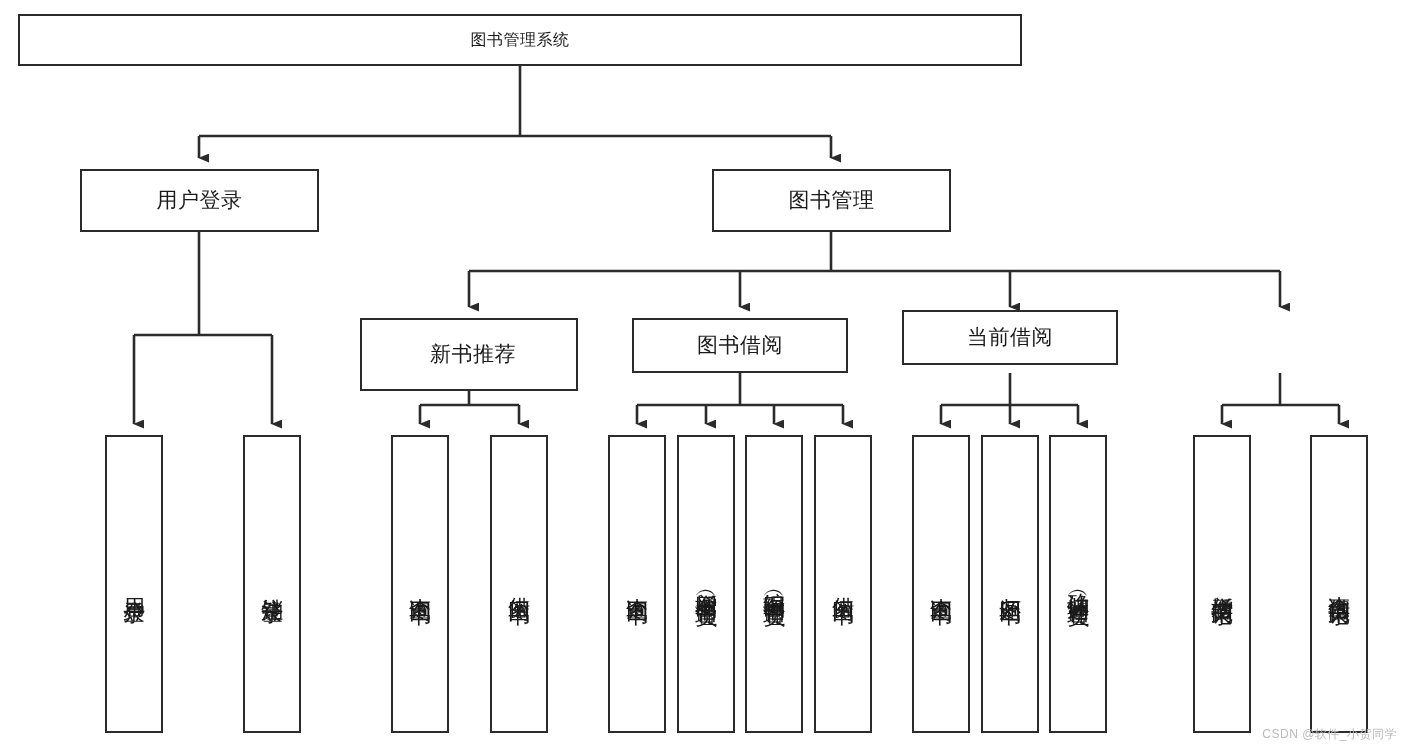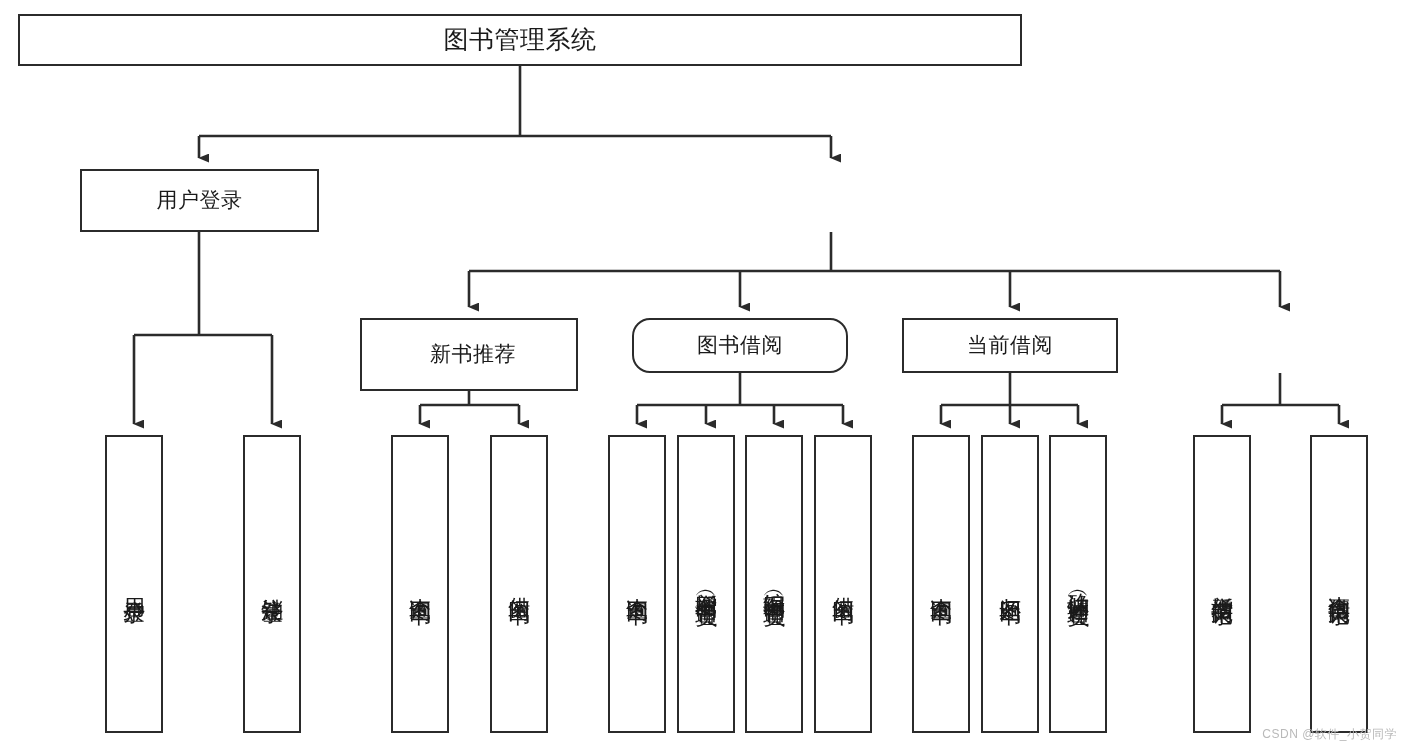--- a/index.html
+++ b/index.html
@@ -23,21 +23,21 @@
     z-index:2;
   }
   .node .lbl{
     display:block;
     text-align:center;
     line-height:1.18;
     white-space:nowrap;
   }
   
   .node.h .lbl{font-size:21px;letter-spacing:.5px;}
-  .node.root .lbl{font-size:25px;}
+  .node.root .lbl{font-size:16px;}
   
   .node.v{align-items:center;justify-content:center;}
   .node.v .lbl{
     writing-mode:vertical-rl;
     text-orientation:upright;
     font-size:22px;
     line-height:1.12;
     letter-spacing:2px;
     white-space:nowrap;
     max-height:100%;
@@ -109,28 +109,31 @@
     </g>
   </svg>
 
   <div class="node h root" style="left:18px;top:14px;width:1004px;height:52px;">
     <span class="lbl">图书管理系统</span>
   </div>
 
   <div class="node h" style="left:80px;top:169px;width:239px;height:63px;">
     <span class="lbl">用户登录</span>
   </div>
+  <div class="node h" style="left:712px;top:169px;width:239px;height:63px;">
+    <span class="lbl">图书管理</span>
+  </div>
 
   <div class="node h" style="left:360px;top:318px;width:218px;height:73px;padding-left:8px;">
     <span class="lbl">新书推荐</span>
   </div>
-  <div class="node h" style="left:632px;top:318px;width:216px;height:55px;border-radius:18px;">
+  <div class="node h" style="left:632px;top:318px;width:216px;height:55px;">
     <span class="lbl">图书借阅</span>
   </div>
-  <div class="node h" style="left:902px;top:318px;width:216px;height:55px;">
+  <div class="node h" style="left:902px;top:310px;width:216px;height:55px;">
     <span class="lbl">当前借阅</span>
   </div>
 
   <div class="node v" style="left:105px;top:435px;width:58px;height:298px;">
     <span class="lbl">用户登录</span>
   </div>
   <div class="node v" style="left:243px;top:435px;width:58px;height:298px;">
     <span class="lbl">注销登录</span>
   </div>
 

